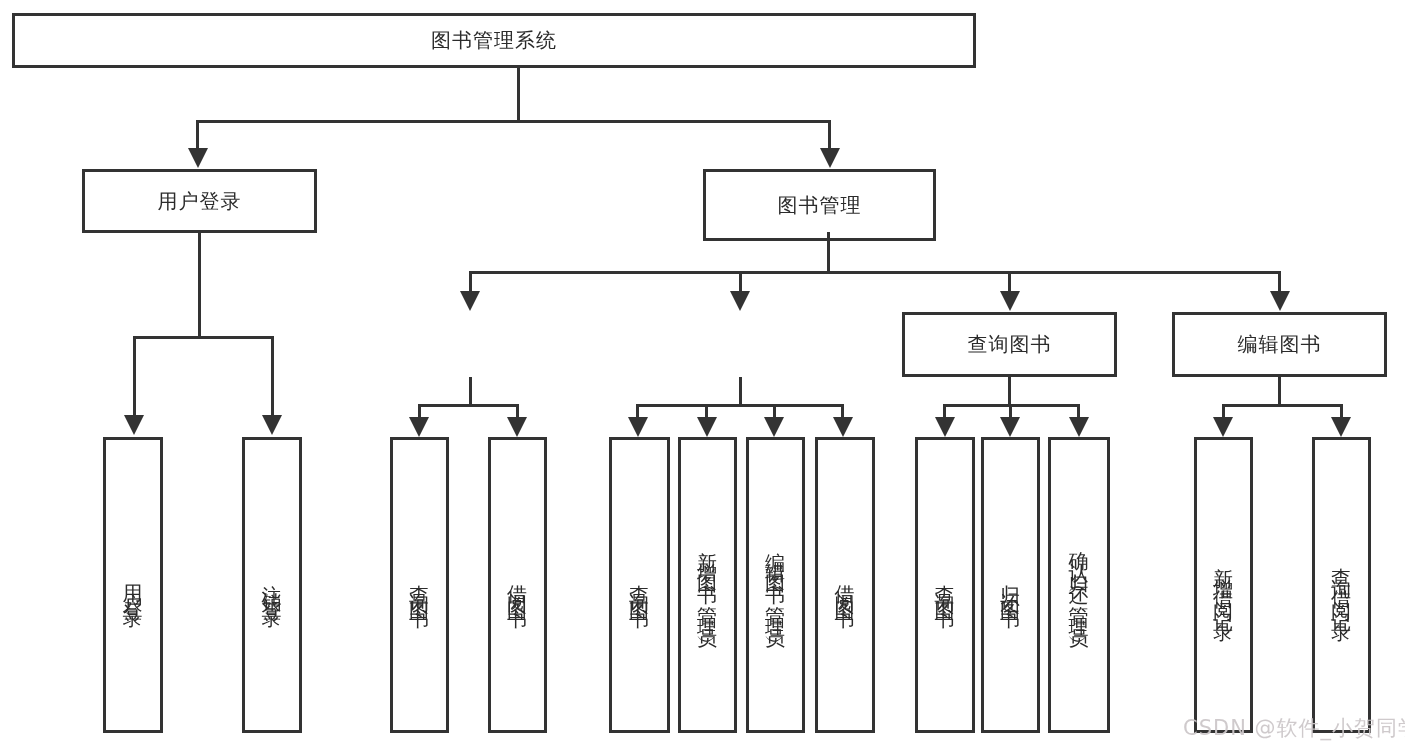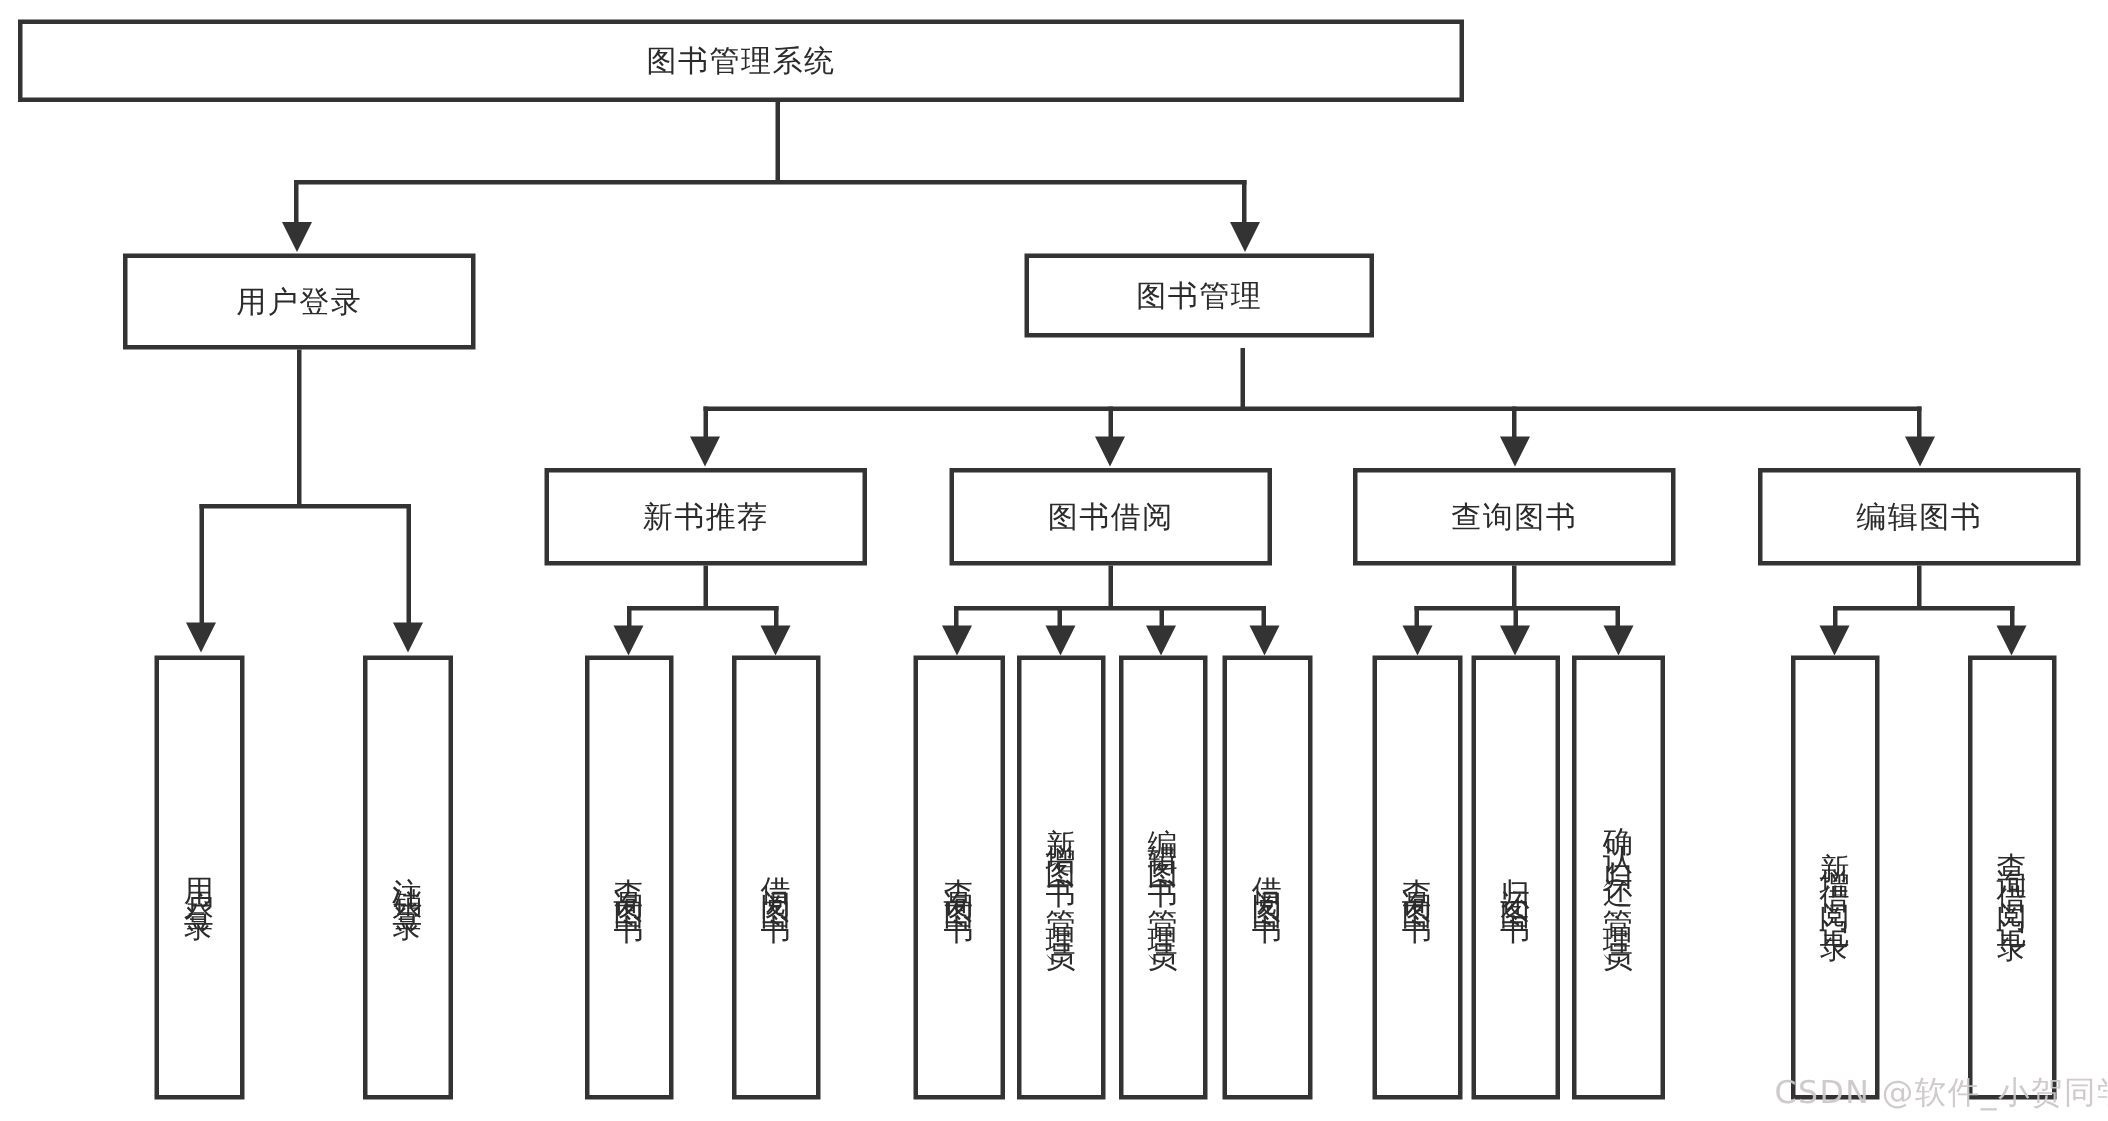--- a/index.html
+++ b/index.html
@@ -62,21 +62,21 @@
   <div class="vl" style="left:517px;top:67px;height:53px"></div>
   <div class="hl" style="left:196px;top:120px;width:635px"></div>
   <div class="vl" style="left:196px;top:120px;height:30px"></div>
   <div class="arrow" style="left:188px;top:148px"></div>
   <div class="vl" style="left:828px;top:120px;height:30px"></div>
   <div class="arrow" style="left:820px;top:148px"></div>
 
   <div class="box h" style="left:82px;top:169px;width:235px;height:64px">
     <span>用户登录</span>
   </div>
-  <div class="box h" style="left:683px;top:169px;width:233px;height:56px">
+  <div class="box h" style="left:703px;top:169px;width:233px;height:72px">
     <span>图书管理</span>
   </div>
 
   <div class="vl" style="left:198px;top:233px;height:105px"></div>
   <div class="hl" style="left:133px;top:336px;width:141px"></div>
   <div class="vl" style="left:133px;top:336px;height:81px"></div>
   <div class="arrow" style="left:124px;top:415px"></div>
   <div class="vl" style="left:271px;top:336px;height:81px"></div>
   <div class="arrow" style="left:262px;top:415px"></div>
 
@@ -84,26 +84,20 @@
   <div class="hl" style="left:469px;top:271px;width:812px"></div>
   <div class="vl" style="left:469px;top:271px;height:22px"></div>
   <div class="arrow" style="left:460px;top:291px"></div>
   <div class="vl" style="left:739px;top:271px;height:22px"></div>
   <div class="arrow" style="left:730px;top:291px"></div>
   <div class="vl" style="left:1008px;top:271px;height:22px"></div>
   <div class="arrow" style="left:1000px;top:291px"></div>
   <div class="vl" style="left:1278px;top:271px;height:22px"></div>
   <div class="arrow" style="left:1270px;top:291px"></div>
 
-  <div class="box h" style="left:363px;top:312px;width:215px;height:65px">
-    <span>新书推荐</span>
-  </div>
-  <div class="box h" style="left:633px;top:312px;width:215px;height:65px">
-    <span>图书借阅</span>
-  </div>
   <div class="box h" style="left:902px;top:312px;width:215px;height:65px">
     <span>查询图书</span>
   </div>
   <div class="box h" style="left:1172px;top:312px;width:215px;height:65px">
     <span>编辑图书</span>
   </div>
 
   <div class="vl" style="left:469px;top:377px;height:29px"></div>
   <div class="hl" style="left:418px;top:404px;width:101px"></div>
   <div class="vl" style="left:418px;top:404px;height:15px"></div>

